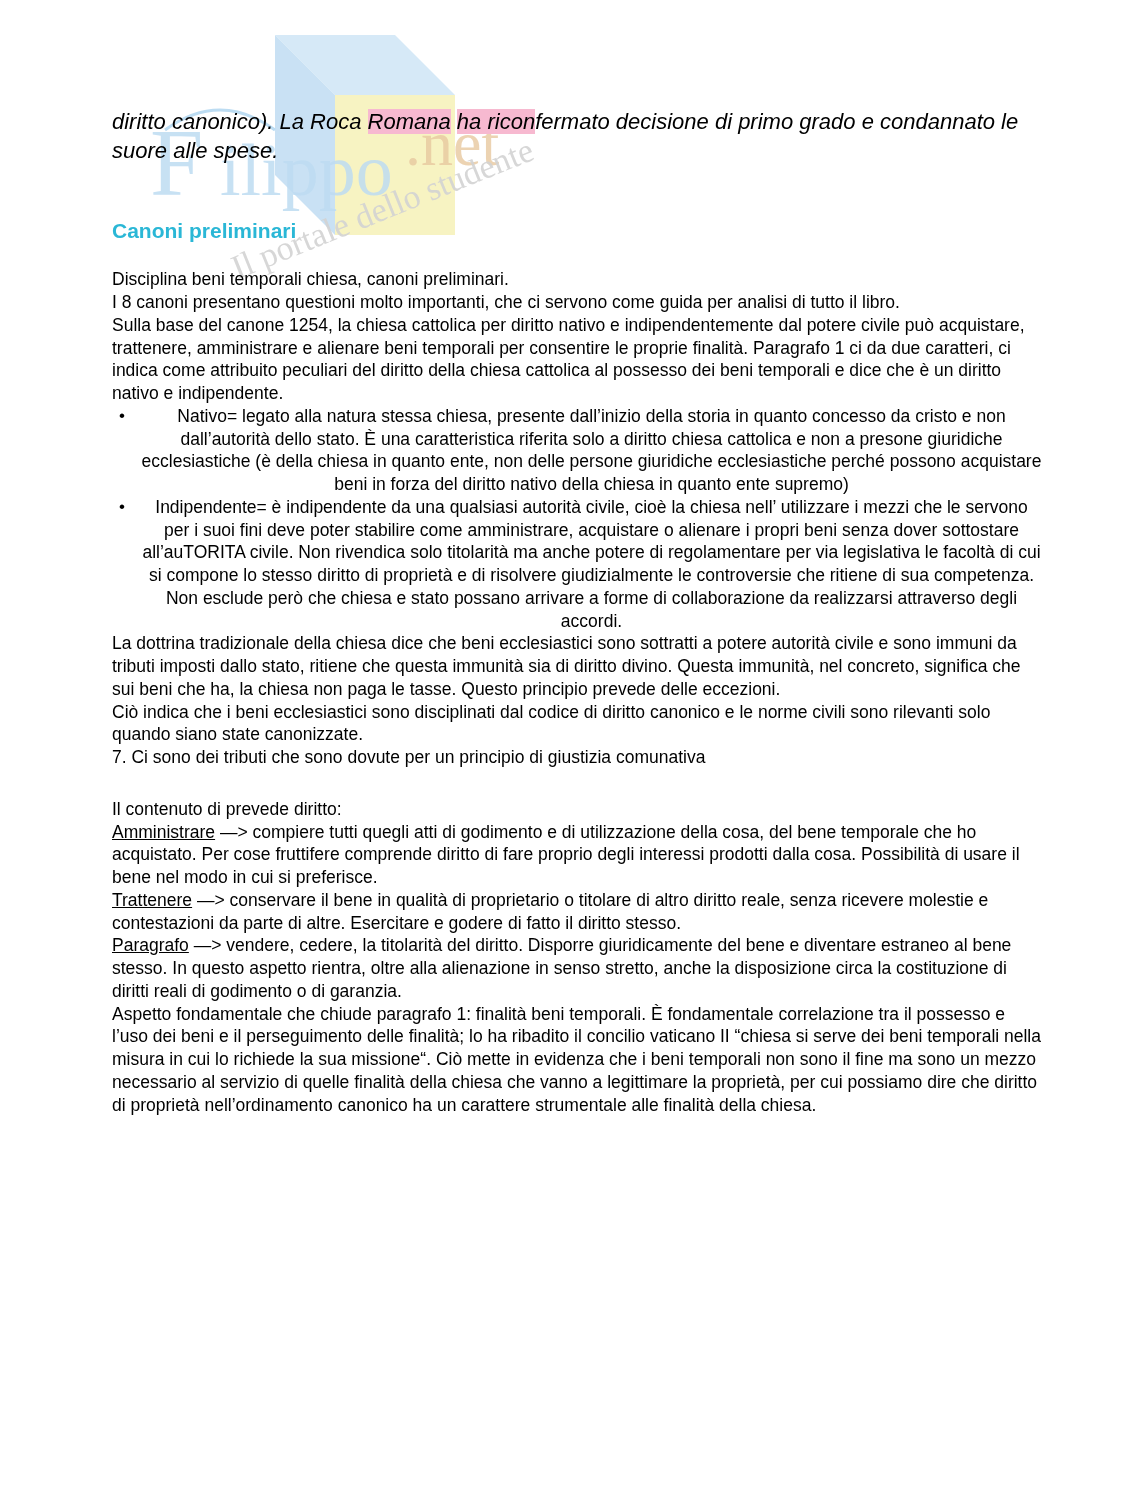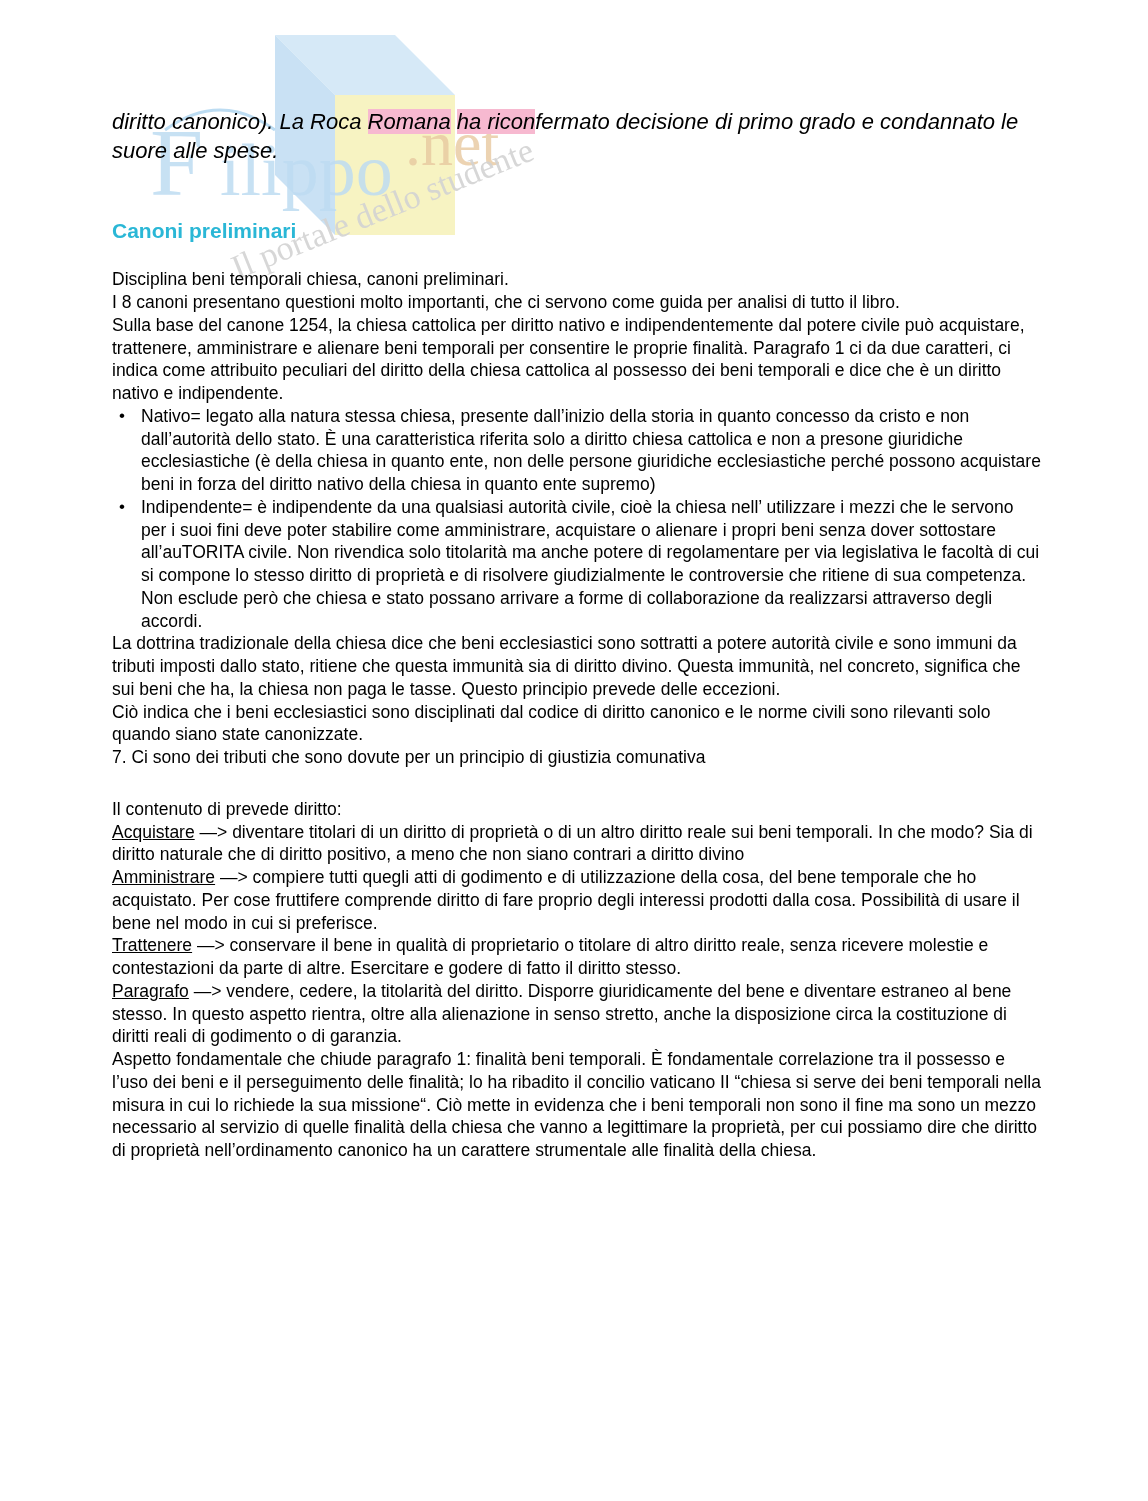--- a/index.html
+++ b/index.html
@@ -58,20 +58,21 @@
 
   p.para {
     margin: 0;
     padding: 0;
   }
 
   ul.bullets {
     list-style: none;
     margin: 0;
     padding: 0;
+    text-align: center;
   }
   ul.bullets li {
     position: relative;
     padding-left: 29px;
     margin: 0;
   }
   ul.bullets li::before {
     content: "\2022";
     position: absolute;
     left: 7px;
@@ -120,21 +121,20 @@
     </ul>
 
     <p class="para">La dottrina tradizionale della chiesa dice che beni ecclesiastici sono sottratti a potere autorità civile e sono immuni da tributi imposti dallo stato, ritiene che questa immunità sia di diritto divino. Questa immunità, nel concreto, significa che sui beni che ha, la chiesa non paga le tasse. Questo principio prevede delle eccezioni.</p>
     <p class="para">Ciò indica che i beni ecclesiastici sono disciplinati dal codice di diritto canonico e le norme civili sono rilevanti solo quando siano state canonizzate.</p>
     <p class="para">7. Ci sono dei tributi che sono dovute per un principio di giustizia comunativa</p>
 
     <div class="gap-blank"></div>
 
     <p class="para">Il contenuto di prevede diritto:</p>
 
-    <p class="para"><span class="u">Acquistare</span><span> —&gt; diventare titolari di un diritto di proprietà o di un altro diritto reale sui beni temporali. In che modo? Sia di diritto naturale che di diritto positivo, a meno che non siano contrari a diritto divino</span></p>
 
     <p class="para"><span class="u">Amministrare</span><span> —&gt; compiere tutti quegli atti di godimento e di utilizzazione della cosa, del bene temporale che ho acquistato. Per cose fruttifere comprende diritto di fare proprio degli interessi prodotti dalla cosa. Possibilità di usare il bene nel modo in cui si preferisce.</span></p>
 
     <p class="para"><span class="u">Trattenere</span><span> —&gt; conservare il bene in qualità di proprietario o titolare di altro diritto reale, senza ricevere molestie e contestazioni da parte di altre. Esercitare e godere di fatto il diritto stesso.</span></p>
 
     <p class="para"><span class="u">Paragrafo</span><span> —&gt; vendere, cedere, la titolarità del diritto. Disporre giuridicamente del bene e diventare estraneo al bene stesso. In questo aspetto rientra, oltre alla alienazione in senso stretto, anche la disposizione circa la costituzione di diritti reali di godimento o di garanzia.</span></p>
 
     <p class="para">Aspetto fondamentale che chiude paragrafo 1: finalità beni temporali. È fondamentale correlazione tra il possesso e l’uso dei beni e il perseguimento delle finalità; lo ha ribadito il concilio vaticano II “chiesa si serve dei beni temporali nella misura in cui lo richiede la sua missione“. Ciò mette in evidenza che i beni temporali non sono il fine ma sono un mezzo necessario al servizio di quelle finalità della chiesa che vanno a legittimare la proprietà, per cui possiamo dire che diritto di proprietà nell’ordinamento canonico ha un carattere strumentale alle finalità della chiesa.</p>
 
   </div>

